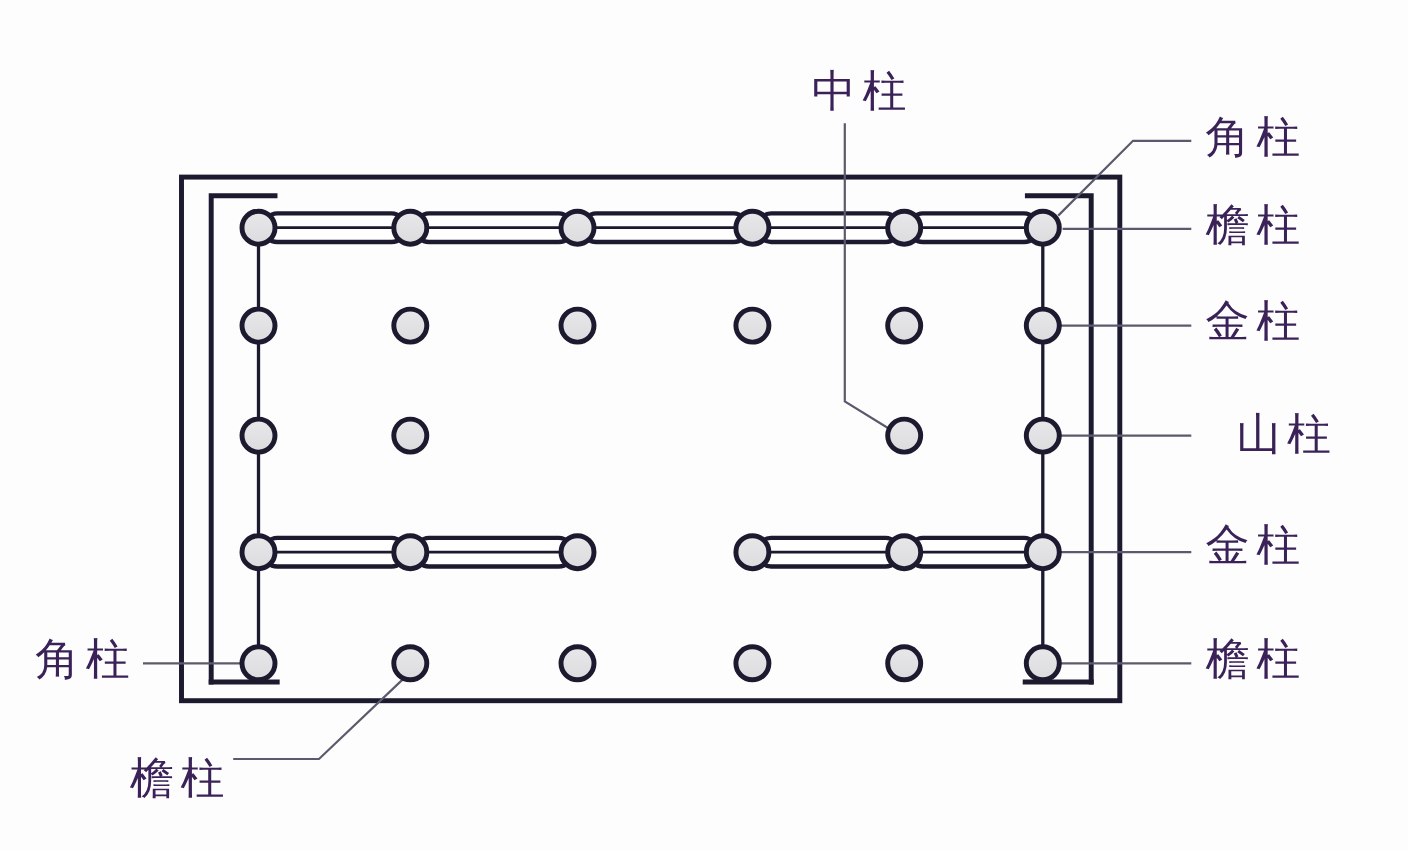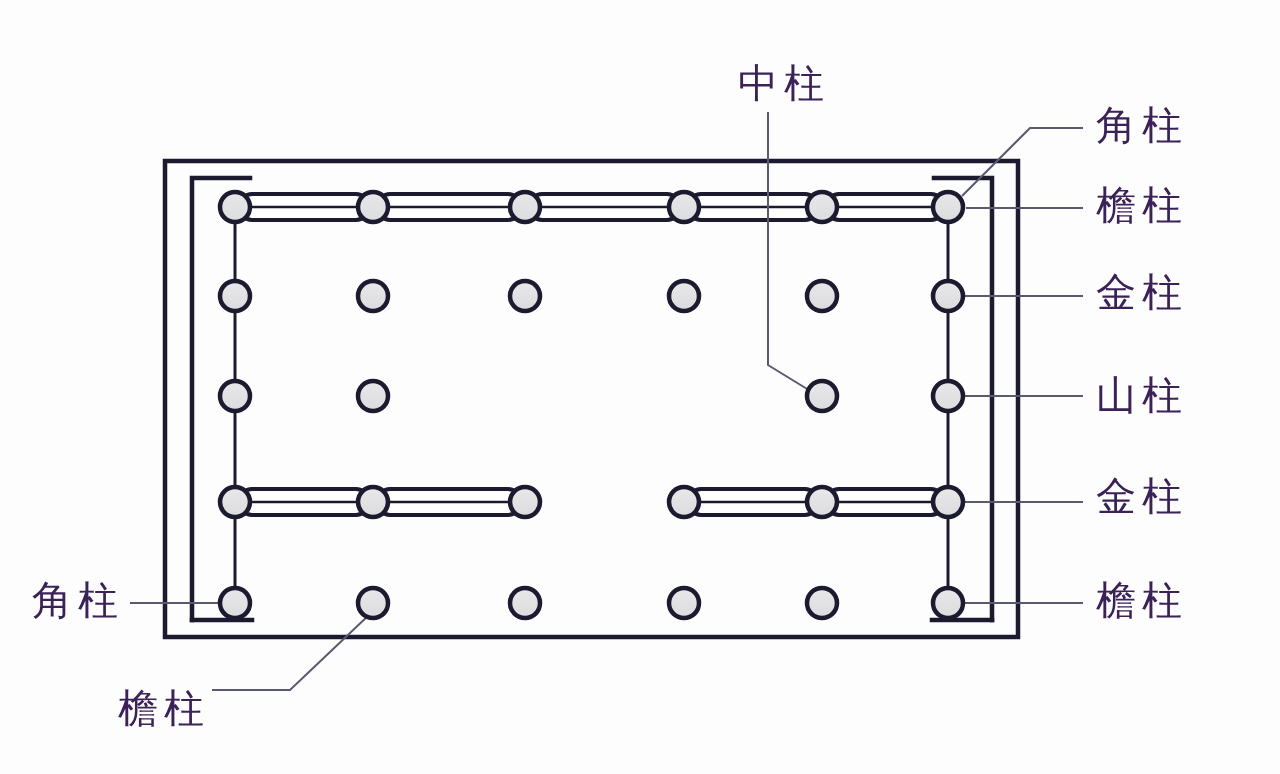--- a/index.html
+++ b/index.html
@@ -136,21 +136,21 @@
   </svg>
 
   <div class="cjk-label" style="left:738px; top:63px;">中柱</div>
 
   <div class="cjk-label" style="left:1096px; top:105px;">角柱</div>
 
   <div class="cjk-label" style="left:1096px; top:185px;">檐柱</div>
 
   <div class="cjk-label" style="left:1096px; top:272px;">金柱</div>
 
-  <div class="cjk-label" style="left:1096px; top:375px;">山柱</div>
+  <div class="cjk-label" style="left:1124px; top:375px;">山柱</div>
 
   <div class="cjk-label" style="left:1096px; top:476px;">金柱</div>
 
   <div class="cjk-label" style="left:1096px; top:580px;">檐柱</div>
 
   <div class="cjk-label" style="left:32px; top:580px;">角柱</div>
 
   <div class="cjk-label" style="left:118px; top:688px;">檐柱</div>
 
 </div>

